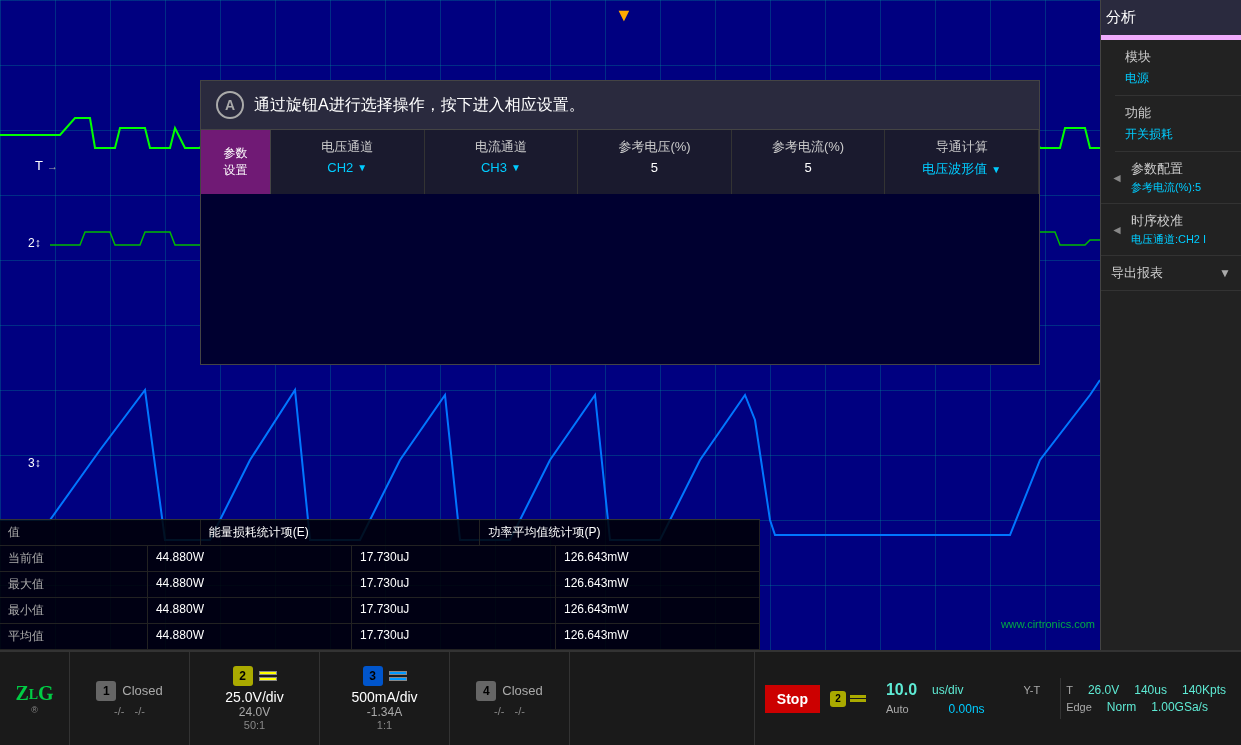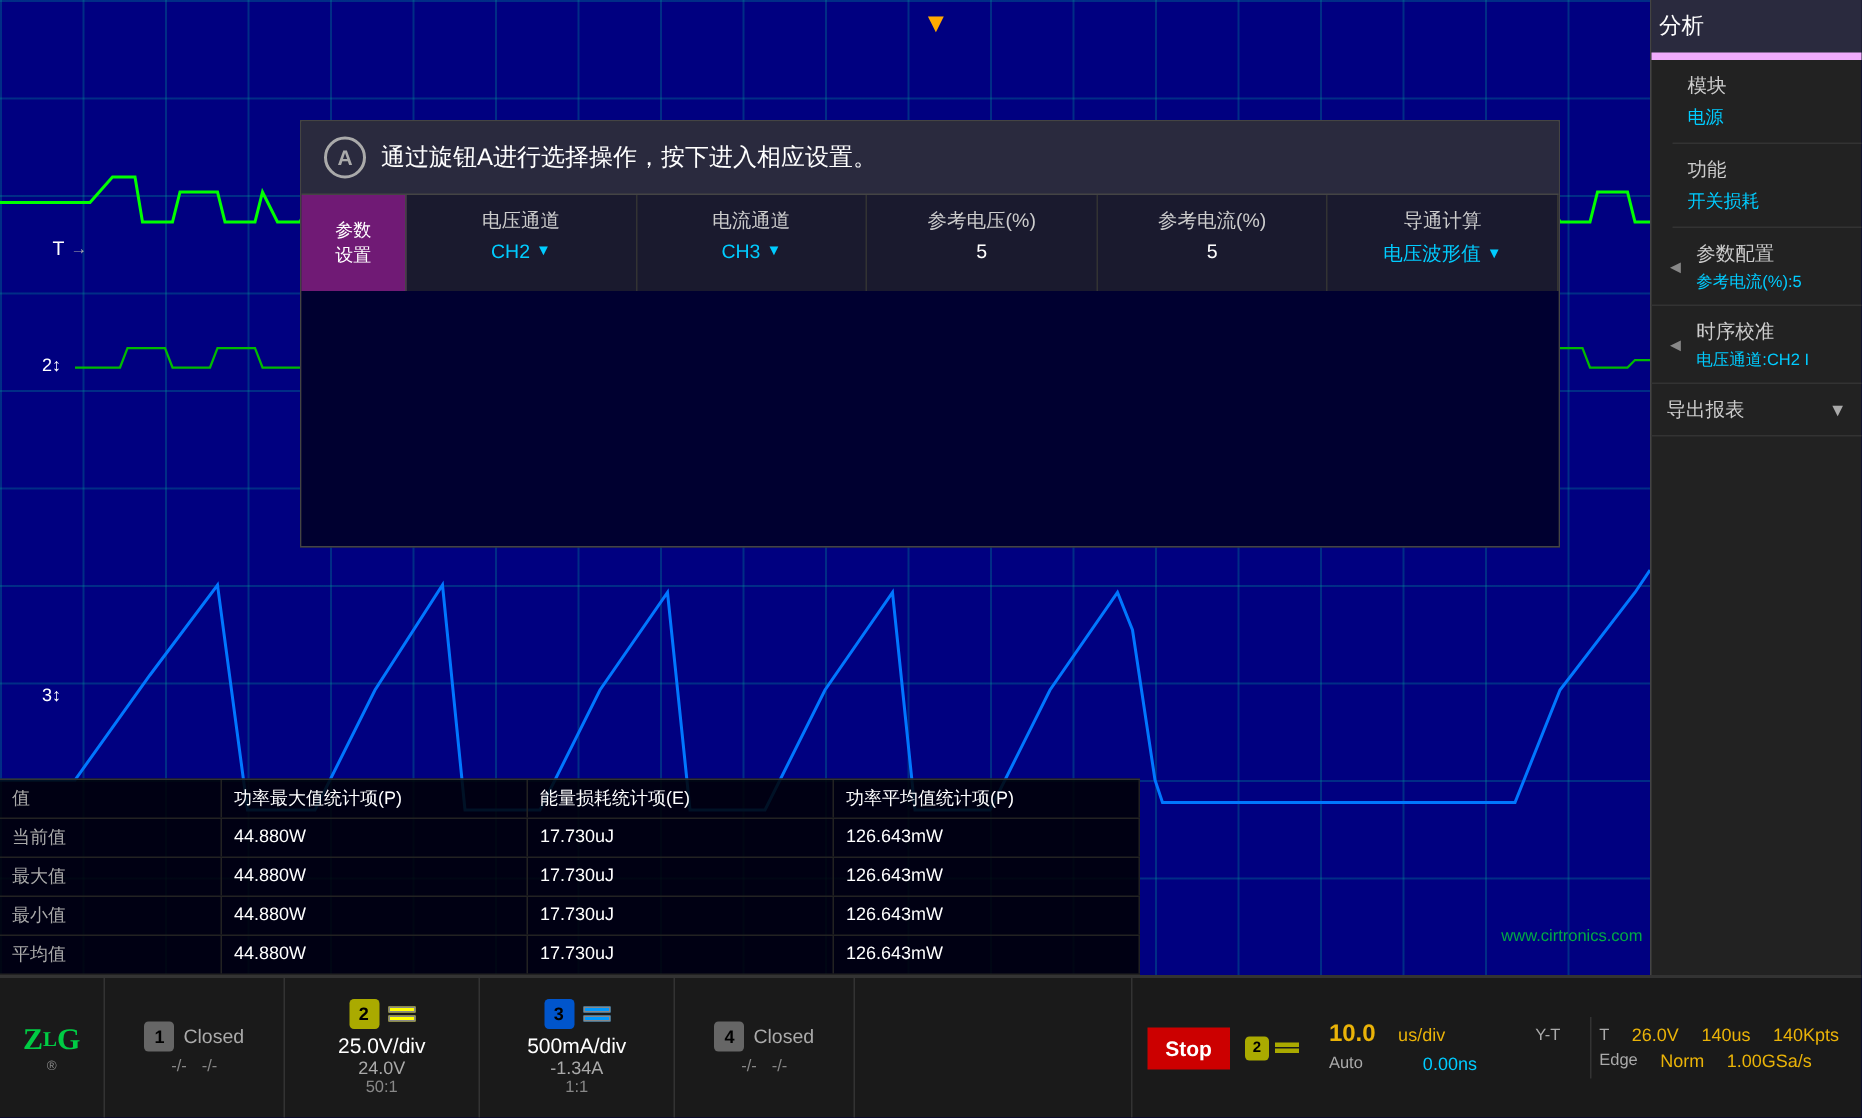--- a/index.html
+++ b/index.html
@@ -339,21 +339,21 @@
       gap: 15px;
       align-items: center;
     }
 
     .info-label {
       color: #aaa;
       font-size: 11px;
     }
 
     .info-value {
-      color: #eab308;
+      color: #5eead4;
       font-size: 12px;
     }
 
     .info-value-cyan {
       color: #00ccff;
       font-size: 12px;
     }
 
     
     .trigger-arrow {
@@ -488,21 +488,20 @@
           电压波形值 <span class="dropdown-arrow">▼</span>
         </div>
       </div>
     </div>
     <div id="popup-content"></div>
   </div>
 
   <div id="stats-table">
     <div class="stats-row">
       <div class="stats-cell label">值</div>
-      <div class="stats-cell">功率最大值统计项(P)</div>
       <div class="stats-cell">能量损耗统计项(E)</div>
       <div class="stats-cell">功率平均值统计项(P)</div>
     </div>
     <div class="stats-row">
       <div class="stats-cell label">当前值</div>
       <div class="stats-cell">44.880W</div>
       <div class="stats-cell">17.730uJ</div>
       <div class="stats-cell">126.643mW</div>
     </div>
     <div class="stats-row">

